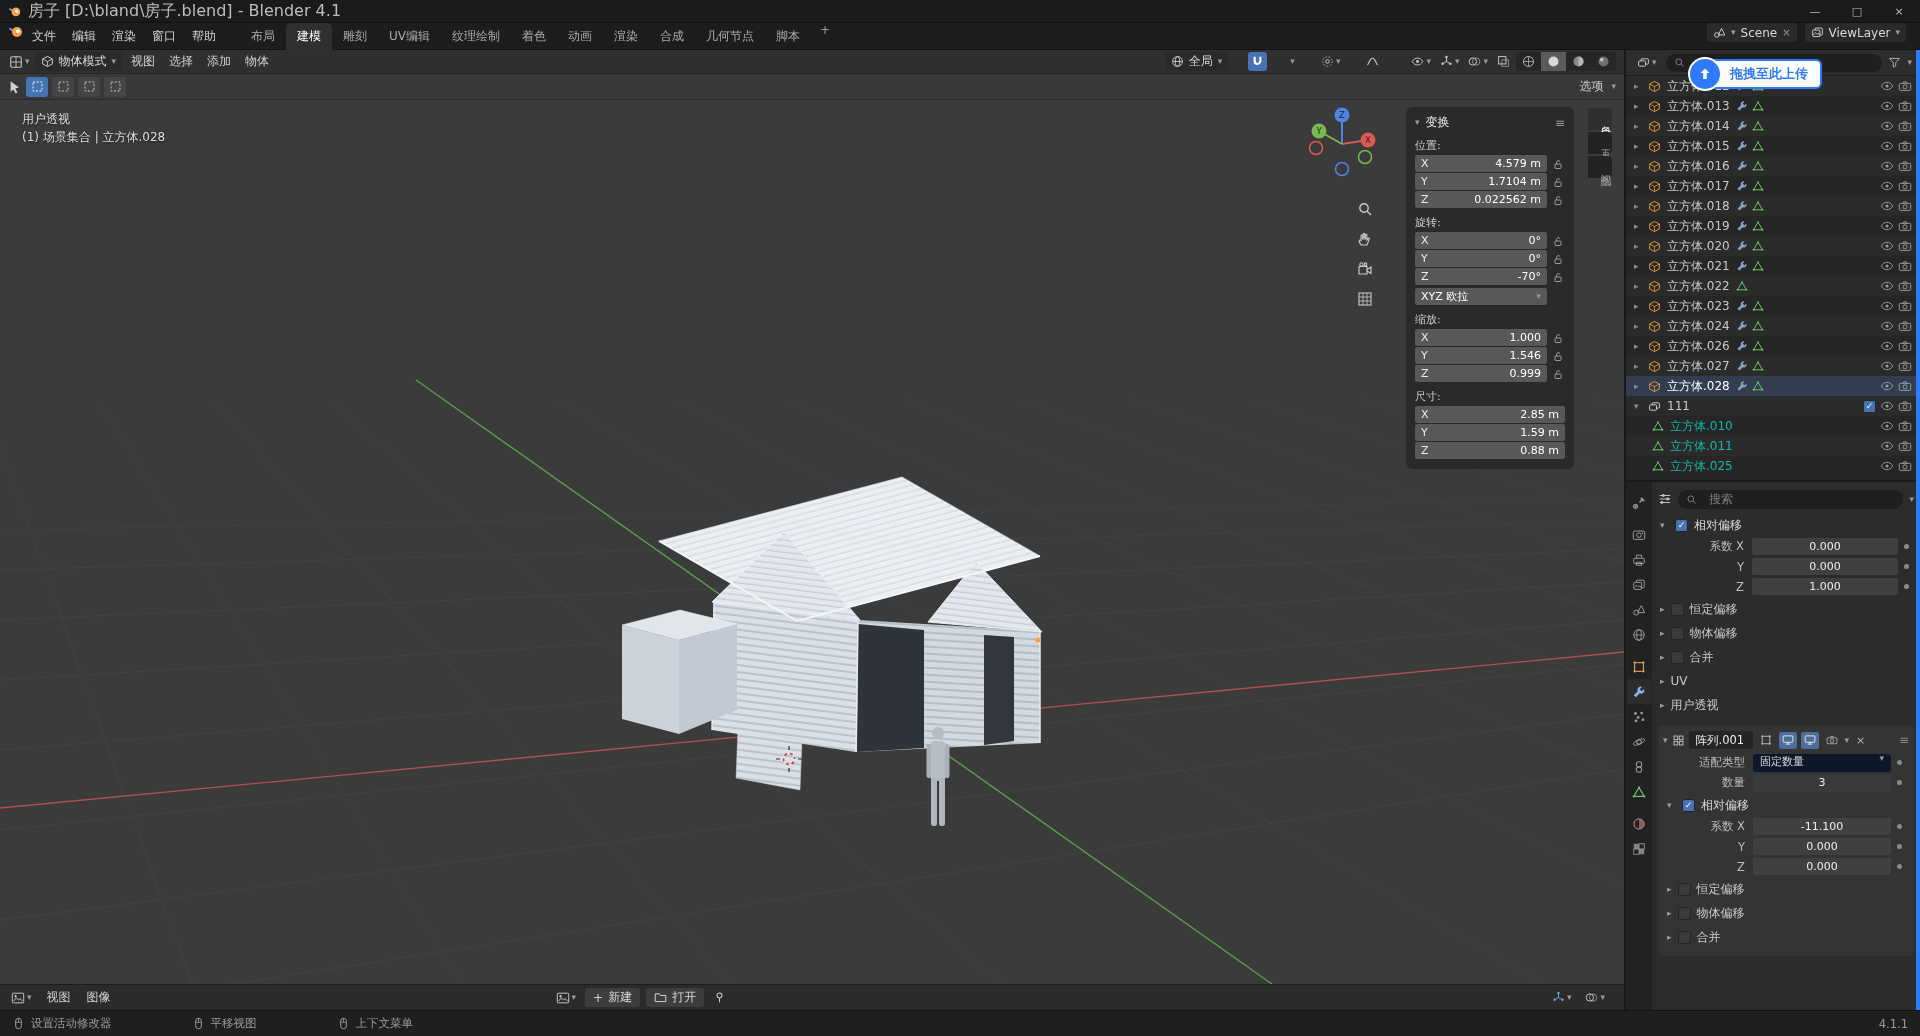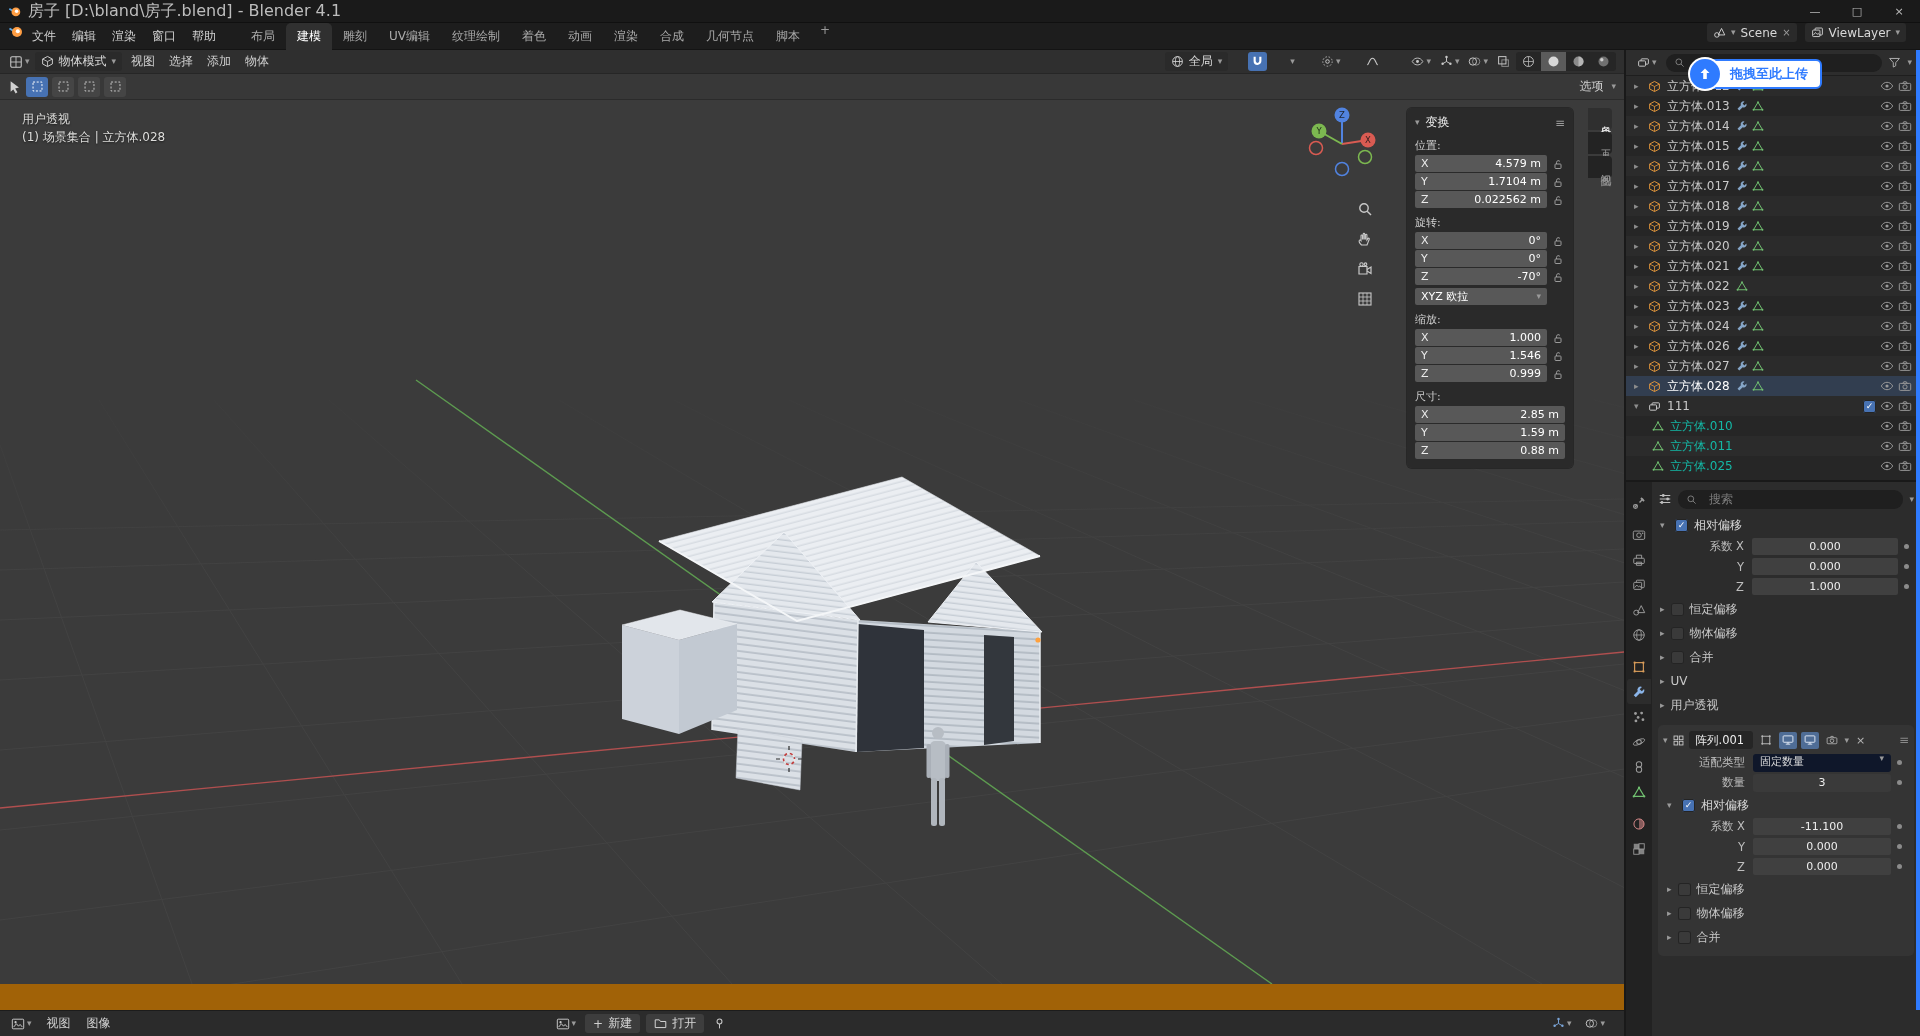--- a/index.html
+++ b/index.html
@@ -1579,20 +1579,44 @@
                   <span class="cb"></span>
                   <span>合并</span>
                 </div>
               </div>
           </div>
         </div>
       </div>
     </div>
   </div>
 
+  <div class="statusbar">
+    <div class="hints">
+
+    <span class="hint">
+          <svg class="ic" width="13" height="13">
+            <use href="#sym-mouse"></use>
+          </svg>
+          <span>设置活动修改器</span>
+        </span>
+        <span class="hint">
+          <svg class="ic" width="13" height="13">
+            <use href="#sym-mouse"></use>
+          </svg>
+          <span>平移视图</span>
+        </span>
+        <span class="hint">
+          <svg class="ic" width="13" height="13">
+            <use href="#sym-mouse"></use>
+          </svg>
+          <span>上下文菜单</span>
+        </span>
+      </div>
+    <span class="version">4.1.1</span>
+  </div>
 
   <div class="upload">
     <span class="u-badge">
         <svg width="16" height="16">
           <use href="#sym-upload"></use>
         </svg>
       </span>
     <span class="u-bubble">拖拽至此上传</span>
   </div>
   <div class="edge"></div>

